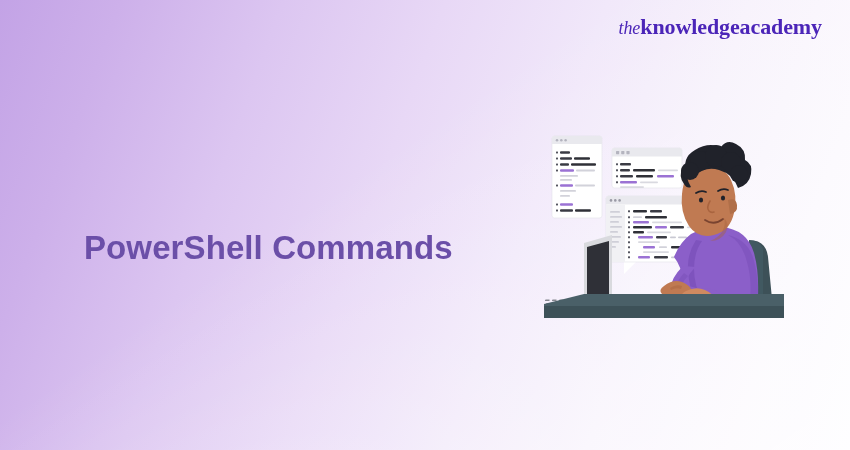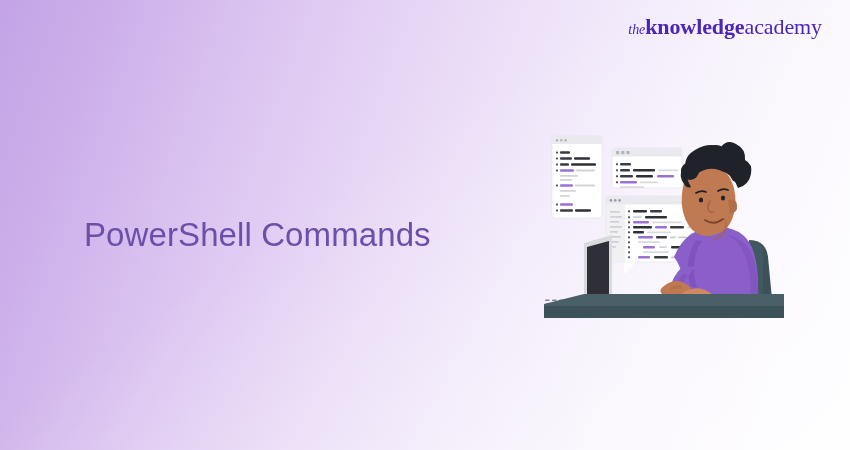--- a/index.html
+++ b/index.html
@@ -47,36 +47,36 @@
     font-family: "Liberation Serif", serif;
     font-size: 22px;
     color: #4b25b8;
     letter-spacing: -0.1px;
     white-space: nowrap;
     z-index: 5;
   }
   .logo .lg-the {
     font-style: italic;
     font-weight: 400;
-    font-size: 14px;
+    font-size: 18px;
   }
   .logo .lg-knowledge {
     font-weight: 700;
   }
   .logo .lg-academy {
-    font-weight: 400;
+    font-weight: 700;
   }
 
   
   .headline {
     position: absolute;
     left: 84px;
-    top: 194px;
+    top: 207px;
     font-size: 33px;
-    font-weight: 400;
+    font-weight: 700;
     color: #6b4fa8;
     letter-spacing: 0.1px;
     white-space: nowrap;
     z-index: 5;
     text-align: center;
   }
 
   
   .illustration {
     position: absolute;

